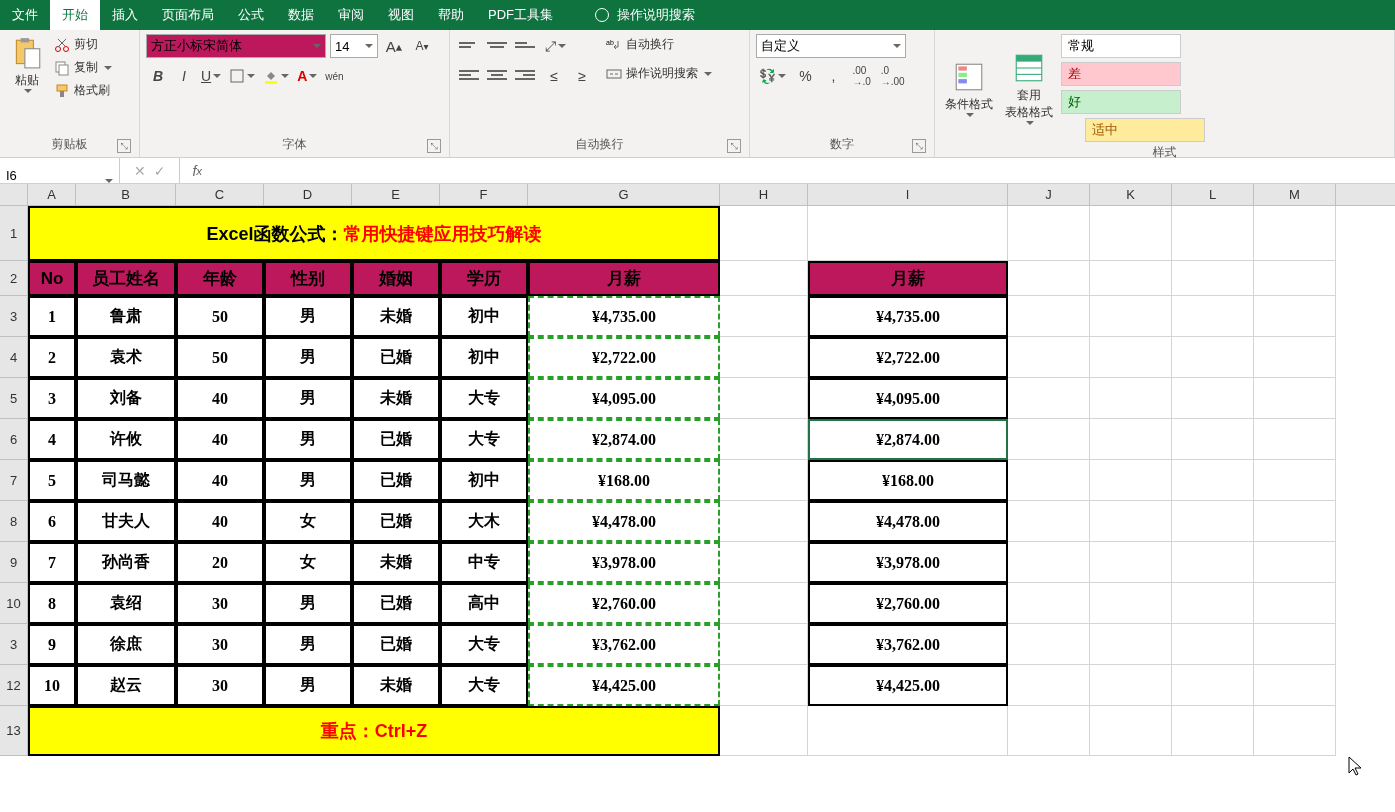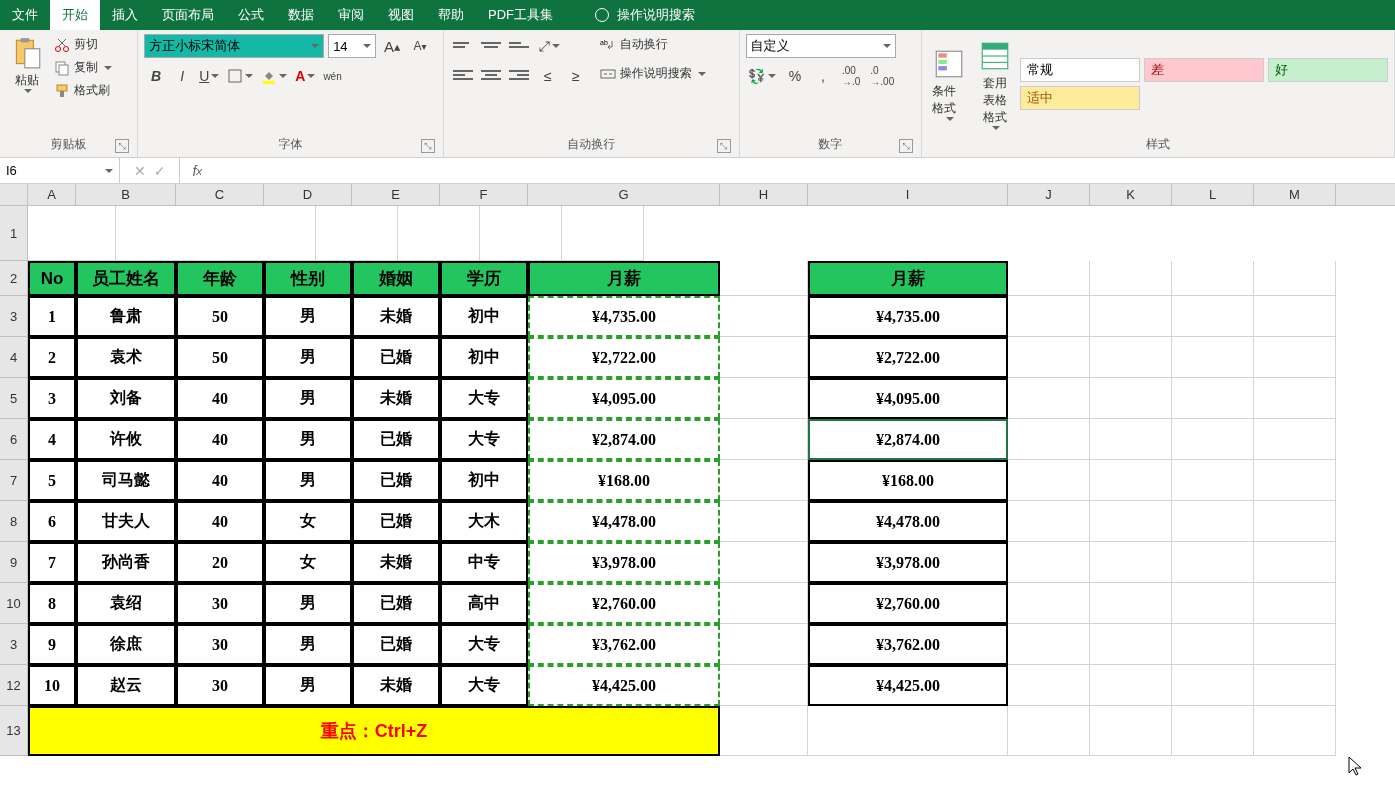--- a/index.html
+++ b/index.html
@@ -16,60 +16,60 @@
 .ribbon-group-body { flex: 1; display: flex; align-items: flex-start; }
 .ribbon-group-label { text-align: center; font-size: 12px; color: #555; padding: 2px 0; position: relative; }
 .ribbon-dialog { position: absolute; right: 2px; bottom: 2px; width: 14px; height: 14px; border: 1px solid #999; font-size: 9px; color: #666; display: flex; align-items: center; justify-content: center; }
 
 .big-btn { display: flex; flex-direction: column; align-items: center; padding: 2px 4px; font-size: 12px; color: #333; cursor: pointer; }
 .big-btn .icon { width: 34px; height: 34px; margin-bottom: 2px; }
 .small-row { display: flex; align-items: center; gap: 4px; padding: 2px; font-size: 12px; color: #333; cursor: pointer; }
 .small-row .icon { width: 16px; height: 16px; }
 .dd { width: 0; height: 0; border-left: 4px solid transparent; border-right: 4px solid transparent; border-top: 4px solid #666; display: inline-block; margin-left: 2px; }
 
-.font-select { width: 180px; height: 24px; border: 1px solid #aaa; background: #14b8a6; font-size: 13px; padding: 0 4px; display: flex; align-items: center; justify-content: space-between; }
+.font-select { width: 180px; height: 24px; border: 1px solid #aaa; background: #be185d; font-size: 13px; padding: 0 4px; display: flex; align-items: center; justify-content: space-between; }
 .size-select { width: 48px; height: 24px; border: 1px solid #aaa; background: #fff; font-size: 13px; padding: 0 4px; display: flex; align-items: center; justify-content: space-between; }
 .num-select { width: 150px; height: 24px; border: 1px solid #aaa; background: #fff; font-size: 13px; padding: 0 4px; display: flex; align-items: center; justify-content: space-between; }
 
 .icon-btn { min-width: 24px; height: 24px; display: flex; align-items: center; justify-content: center; cursor: pointer; font-size: 14px; color: #444; padding: 0 3px; }
 .icon-btn.b { font-weight: bold; font-style: italic; }
 .icon-btn.i { font-style: italic; }
 .icon-btn.u { text-decoration: underline; }
 
 .align-grid { display: grid; grid-template-columns: repeat(3, 26px); gap: 2px; }
 .align-cell { width: 26px; height: 22px; display: flex; flex-direction: column; justify-content: center; gap: 2px; padding: 3px; cursor: pointer; }
 .align-cell span { height: 2px; background: #666; }
 
 .style-box { width: 120px; height: 24px; border: 1px solid #ccc; display: flex; align-items: center; padding: 0 6px; font-size: 13px; }
 .style-normal { background: #fff; }
 .style-bad { background: #ffc7ce; color: #9c0006; }
 .style-good { background: #c6efce; color: #006100; }
-.style-neutral { background: #ffeb9c; color: #9c5700; }
+.style-neutral { background: #ffeb9c; color: #9c5700; margin-left: 24px; }
 
 .namebox-row { height: 26px; display: flex; align-items: stretch; border-bottom: 1px solid #d0d0d0; }
-.namebox { width: 120px; border-right: 1px solid #ccc; display: flex; align-items: center; padding: 0 6px; font-size: 13px; background: #fff; justify-content: space-between; }
+.namebox { width: 120px; border-right: 1px solid #ccc; display: flex; align-items: flex-end; padding: 0 6px; font-size: 13px; background: #fff; justify-content: space-between; }
 .fx-btns { display: flex; align-items: center; gap: 8px; padding: 0 14px; border-right: 1px solid #ccc; color: #888; }
 .fx-btns .x { color: #aaa; font-size: 14px; }
 .fx-btns .chk { color: #aaa; font-size: 14px; }
 .fx-label { font-style: italic; font-size: 14px; color: #666; padding: 0 12px; display: flex; align-items: center; }
 .formula-input { flex: 1; padding: 0 8px; font-size: 13px; display: flex; align-items: center; }
 
 .sheet-area { position: relative; }
 .col-headers { display: flex; height: 22px; background: #e6e6e6; border-bottom: 1px solid #c0c0c0; }
 .corner { width: 28px; border-right: 1px solid #c0c0c0; background: #e6e6e6; }
 .col-h { border-right: 1px solid #c0c0c0; display: flex; align-items: center; justify-content: center; font-size: 13px; color: #333; }
 
 .row { display: flex; }
 .row-h { width: 28px; background: #e6e6e6; border-right: 1px solid #c0c0c0; border-bottom: 1px solid #c0c0c0; display: flex; align-items: center; justify-content: center; font-size: 13px; color: #333; }
 .cell { border-right: 1px solid #d4d4d4; border-bottom: 1px solid #d4d4d4; display: flex; align-items: center; justify-content: center; font-size: 15px; position: relative; }
 
 .title-cell { background: #ffff00; font-weight: bold; font-size: 18px; border: 2px solid #000 !important; }
 .title-red { color: #ff0000; }
 .footer-cell { background: #ffff00; font-weight: bold; font-size: 18px; border: 2px solid #000 !important; }
-.hdr-cell { font-weight: bold; font-size: 17px; border: 2px solid #000 !important; background: #22c55e; }
+.hdr-cell { font-weight: bold; font-size: 17px; border: 2px solid #000 !important; background: #be185d; }
 .data-cell { font-weight: bold; font-size: 16px; border: 2px solid #000 !important; background: #fff; font-family: "SimSun", serif; }
 .data-cell.num { font-family: "Times New Roman", serif; }
 
 .marquee { border: 2px dashed #2aa02a !important; }
 .active-cell { outline: 2px solid #217346; outline-offset: -2px; }
 
 .cursor { position: absolute; right: 30px; bottom: 30px; font-size: 20px; }
 </style>
 </head>
 <body>
@@ -275,21 +275,21 @@
         <svg class="icon" viewBox="0 0 32 32">
             <rect x="4" y="4" width="24" height="24" fill="#fff" stroke="#3a7"></rect>
             <rect x="4" y="4" width="24" height="6" fill="#3a7"></rect>
             <line x1="4" y1="16" x2="28" y2="16" stroke="#3a7"></line>
             <line x1="4" y1="22" x2="28" y2="22" stroke="#3a7"></line>
           </svg>
         <span style="white-space:pre-line;text-align:center">套用
 表格格式</span>
           <span class="dd"></span>
       </div>
-      <div style="display:grid;grid-template-columns:1fr 1fr 1fr;gap:4px">
+      <div style="display:grid;grid-template-columns:1fr;gap:4px">
         <div class="style-box style-normal">常规</div>
         <div class="style-box style-bad">差</div>
         <div class="style-box style-good">好</div>
         <div class="style-box style-neutral">适中</div>
       </div>
     </div>
     <div class="ribbon-group-label"><span>样式</span></div>
   </div>
 </div>
 
@@ -320,20 +320,23 @@
         <div class="col-h" style="width: 200px;">I</div>
         <div class="col-h" style="width: 82px;">J</div>
         <div class="col-h" style="width: 82px;">K</div>
         <div class="col-h" style="width: 82px;">L</div>
         <div class="col-h" style="width: 82px;">M</div>
       </div>
   </div>
   <div id="rows">
       <div class="row" style="height: 55px;">
         <div class="row-h" style="height: 55px;">1</div>
+        <div class="cell title-cell" style="width: 692px; height: 55px;">
+          <span><span>Excel函数公式：</span><span class="title-red">常用快捷键应用技巧解读</span></span>
+        </div>
         <div class="cell " style="width: 88px; height: 55px;"></div>
         <div class="cell " style="width: 200px; height: 55px;"></div>
         <div class="cell " style="width: 82px; height: 55px;"></div>
         <div class="cell " style="width: 82px; height: 55px;"></div>
         <div class="cell " style="width: 82px; height: 55px;"></div>
         <div class="cell " style="width: 82px; height: 55px;"></div>
       </div>
       <div class="row" style="height: 35px;">
         <div class="row-h" style="height: 35px;">2</div>
         <div class="cell hdr-cell" style="width: 48px; height: 35px;">No</div>

